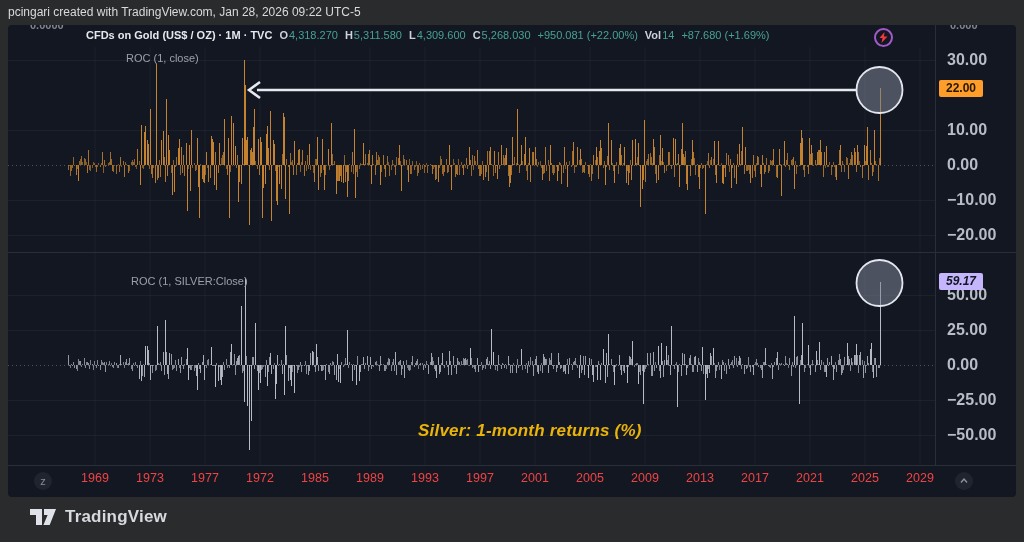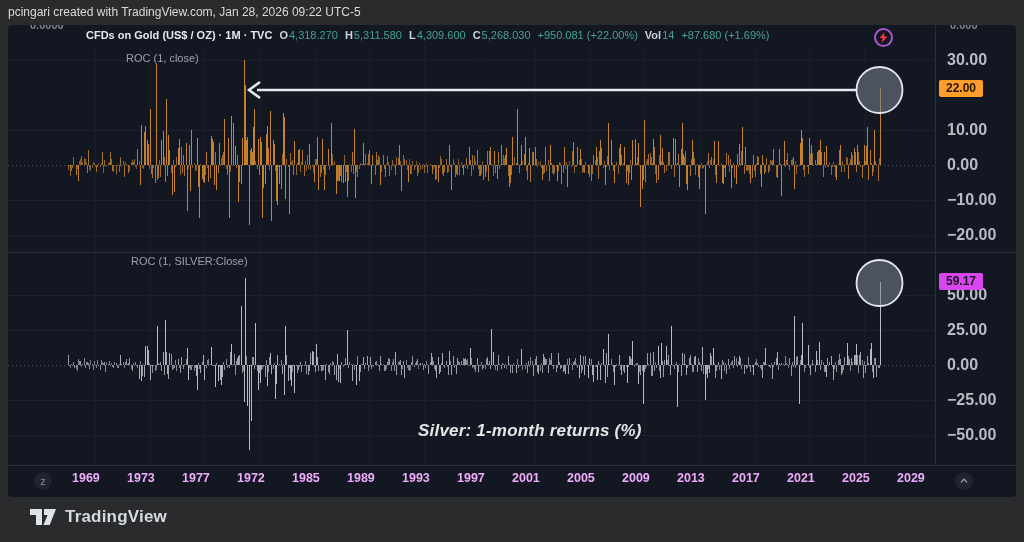--- a/index.html
+++ b/index.html
@@ -14,29 +14,29 @@
   #plot{position:absolute;left:0;top:0;}
   .hdr{position:absolute;left:78px;top:4px;font-size:11px;color:#d1d4dc;white-space:nowrap;}
   .hdr .sym{font-weight:700;color:#e6e8ee;}
   .hdr .lbl{color:#cdd1d9;font-weight:700;margin-left:7px;}
   .hdr .val{color:#46a294;margin-left:1px;}
   .hdr .chg{color:#46a294;margin-left:7px;}
   .scale-top{position:absolute;top:-6px;font-size:11px;color:#82868f;font-weight:600;}
   #left-scale-top{left:22px;}
   #right-scale-top{left:942px;}
   .ind-label{position:absolute;left:78px;font-size:11px;color:#9aa0ab;}
-  #gold-ind{top:27px;padding-left:40px;} #silver-ind{top:230px;padding-left:45px;}
+  #gold-ind{top:27px;padding-left:40px;} #silver-ind{top:250px;padding-left:45px;}
   .tick{position:absolute;left:939px;font-size:16px;font-weight:600;color:#b8bcc6;line-height:16px;white-space:nowrap;}
   .badge{position:absolute;left:931px;font-size:12px;font-weight:700;padding:1px 7px 2px;border-radius:2px;z-index:4;}
   #gold-badge{top:55px;background:#ff9d2b;color:#251700;}
-  #silver-badge{top:248px;background:#d946ef;color:#131722;}
+  #silver-badge{top:248px;background:#c4b5fd;color:#131722;font-style:italic;}
   .anno{position:absolute;font-size:17px;font-weight:700;font-style:italic;letter-spacing:.2px;white-space:nowrap;}
   #gold-anno{left:399px;top:194px;color:#e8993c;}
-  #silver-anno{left:410px;top:396px;color:#e5e5e5;}
-  .year{position:absolute;top:446px;width:46px;font-size:12.5px;font-weight:700;color:#f0abfc;}
+  #silver-anno{left:410px;top:396px;color:#eab308;}
+  .year{position:absolute;top:446px;width:46px;text-align:center;font-size:12.5px;font-weight:400;color:#ef4444;}
   .axis-icon{position:absolute;width:18px;height:18px;border-radius:50%;background:rgba(255,255,255,.06);
     color:#868b96;display:flex;align-items:center;justify-content:center;font-size:11px;line-height:1;}
   #tz-icon{left:26px;top:447px;}
   #scroll-icon{left:947px;top:447px;}
   .flash{position:absolute;left:866px;top:3px;width:15px;height:15px;border:2px solid #a35ac9;border-radius:50%;
     display:flex;align-items:center;justify-content:center;}
   .strip{position:absolute;z-index:3;}
   #price-scale-strip{left:928px;top:0;width:80px;height:440px;}
   #time-axis-strip{left:0;top:440px;width:1008px;height:32px;}
   .footer{position:absolute;left:0;top:497px;width:1024px;height:40px;display:flex;align-items:center;gap:9px;

